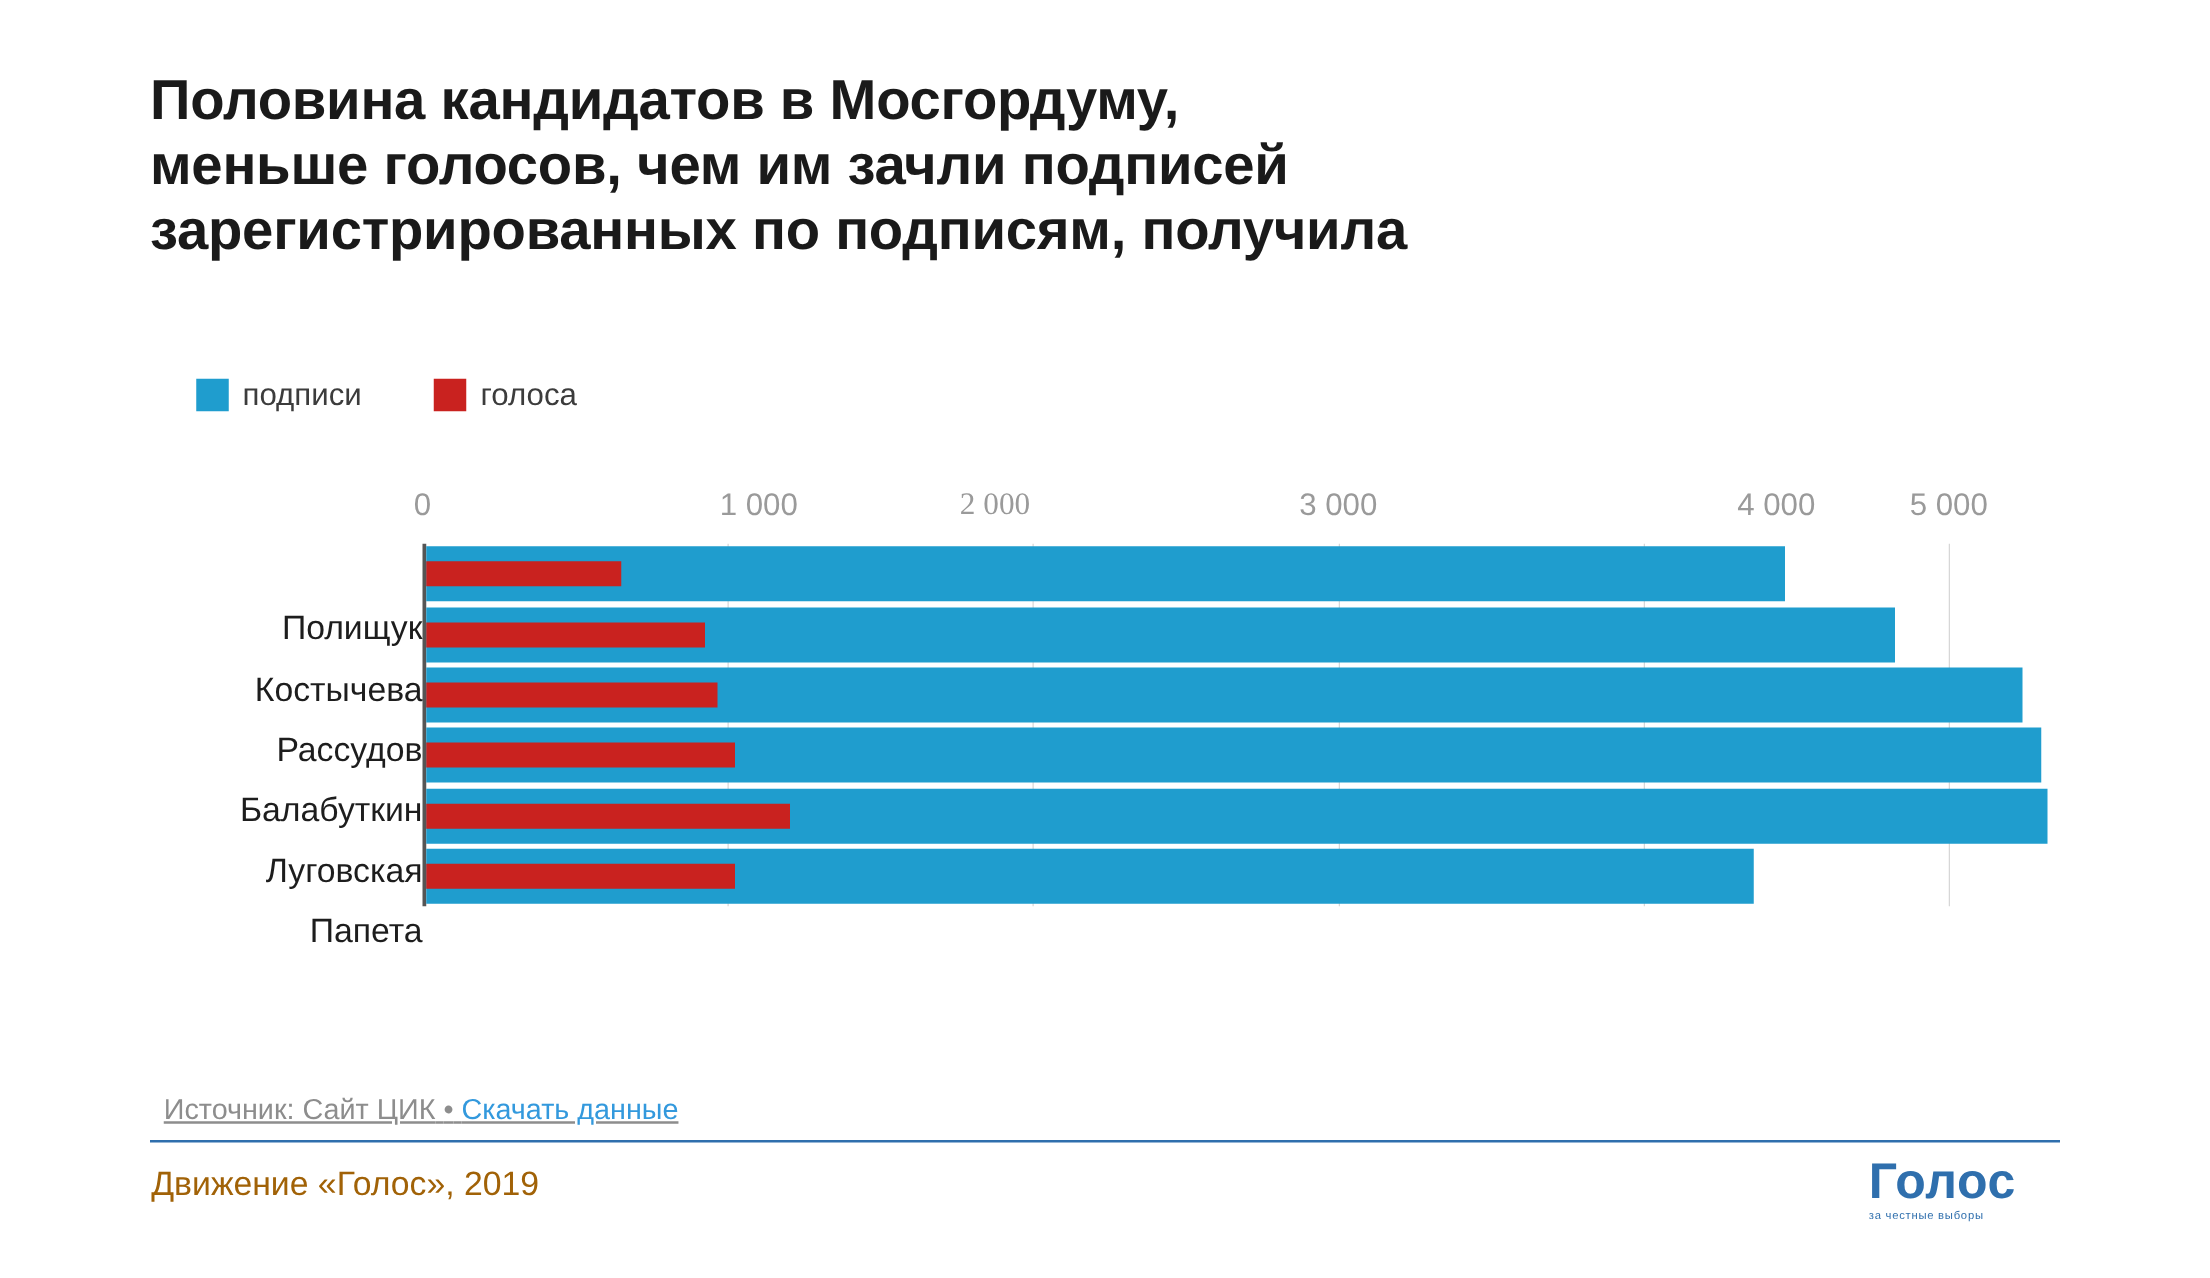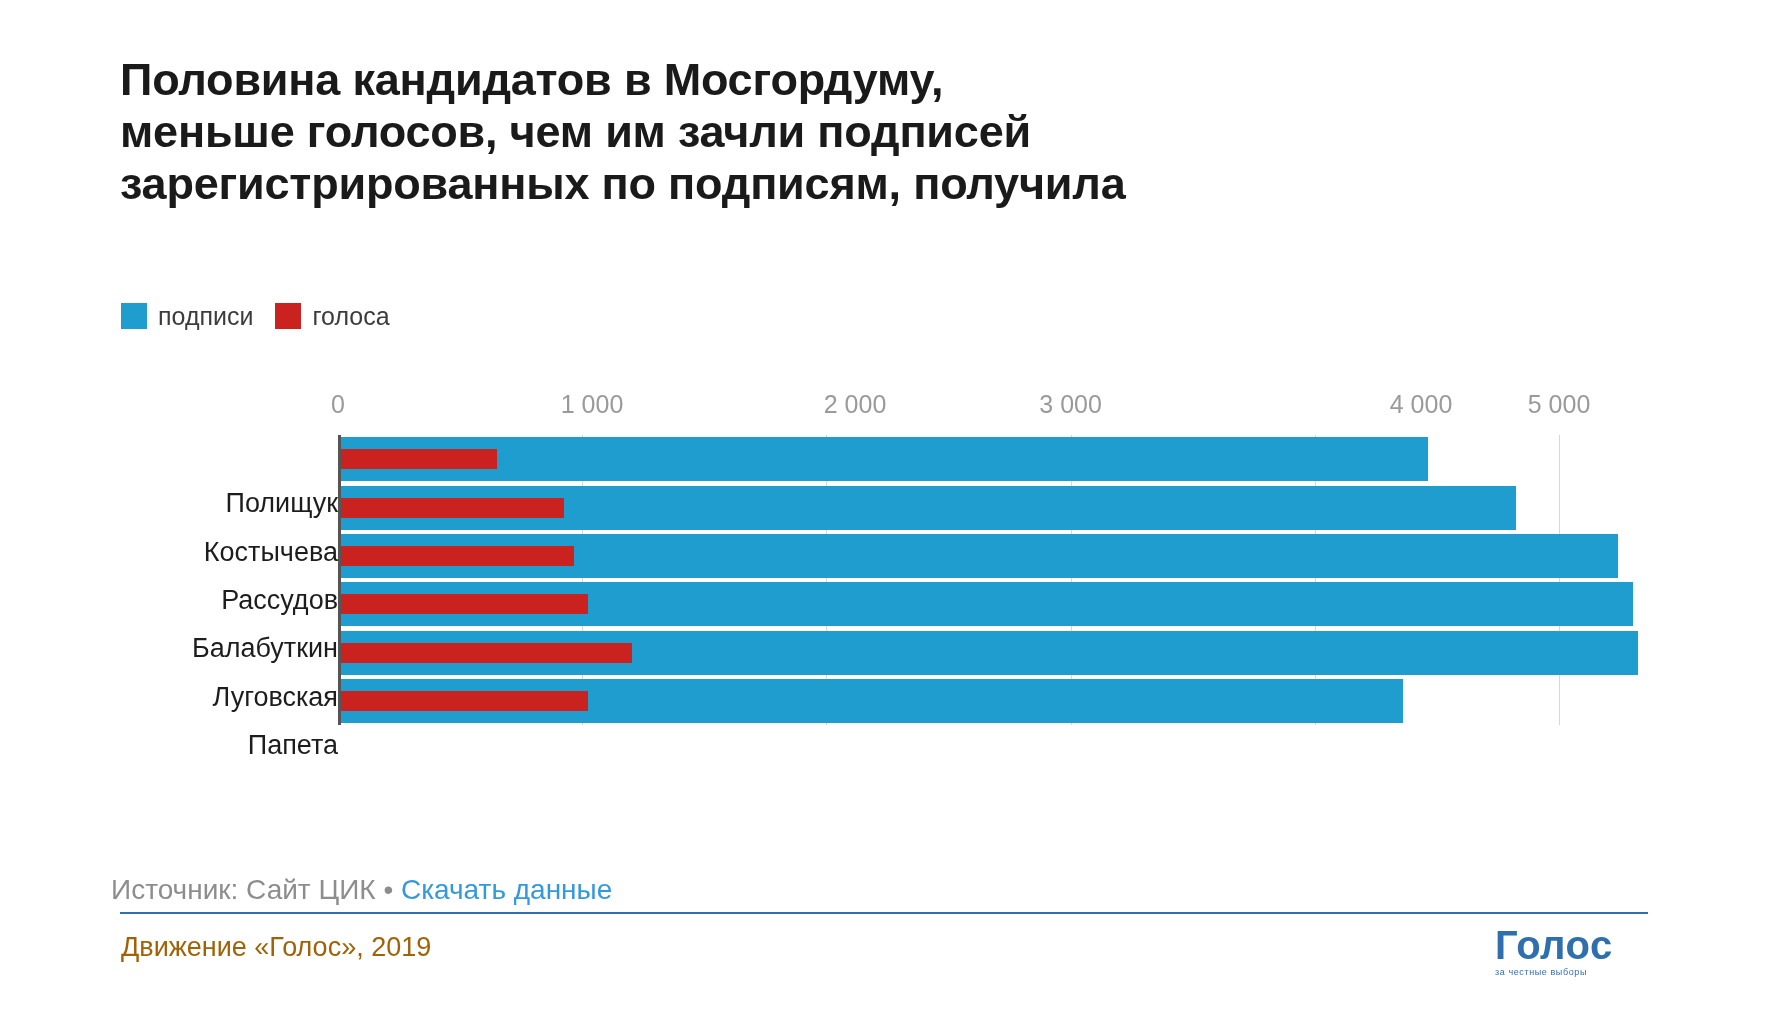--- a/index.html
+++ b/index.html
@@ -45,20 +45,21 @@
     left: 121px;
     top: 303px;
     display: flex;
     align-items: center;
     gap: 22px;
   }
   .legend-item {
     display: flex;
     align-items: center;
     gap: 11px;
+    margin-left: 36px;
   }
   .legend-swatch {
     width: 26px;
     height: 26px;
     display: block;
   }
   .legend-label {
     font-size: 25px;
     color: #3c3c3c;
     line-height: 26px;
@@ -127,25 +128,26 @@
   }
   .bar-vote {
     position: absolute;
     background: #c9221f;
     height: 20px;
   }
 
   
   .source {
     position: absolute;
-    left: 111px;
+    left: 131px;
     top: 874px;
-    font-size: 28px;
+    font-size: 23px;
     color: #8d8d8d;
     white-space: nowrap;
+    text-decoration: underline;
   }
   .source .sep { color: #8d8d8d; }
   .source a.dl {
     color: #3399dd;
     text-decoration: none;
   }
 
   .divider {
     position: absolute;
     left: 120px;
@@ -205,22 +207,22 @@
     </div>
     <div class="legend-item">
       <span class="legend-swatch" id="sw1" style="background: rgb(201, 34, 31);"></span>
       <span class="legend-label">голоса</span>
     </div>
   </div>
 
   <div class="plot">
     <div class="axis-labels" id="axis-labels">
         <div class="tick-label" style="left: 218px;">0</div>
-        <div class="tick-label" style="left: 472px;">1 000</div>
-        <div class="tick-label" style="left: 735px;">2 000</div>
+        <div class="tick-label" style="left: 487px;">1 000</div>
+        <div class="tick-label" style="left: 676px; font-family: Liberation Serif, serif;">2 000</div>
         <div class="tick-label" style="left: 950.6px;">3 000</div>
         <div class="tick-label" style="left: 1253px; margin-left: 48px;">4 000</div>
         <div class="tick-label" style="left: 1439px;">5 000</div>
       </div>
     <div class="grid-area" id="grid-area">
         <div class="axis-line" style="left: 218px;"></div>
         <div class="gridline" style="left: 462.2px;"></div>
         <div class="gridline" style="left: 706.4px;"></div>
         <div class="gridline" style="left: 950.6px;"></div>
         <div class="gridline" style="left: 1194.8px;"></div>

